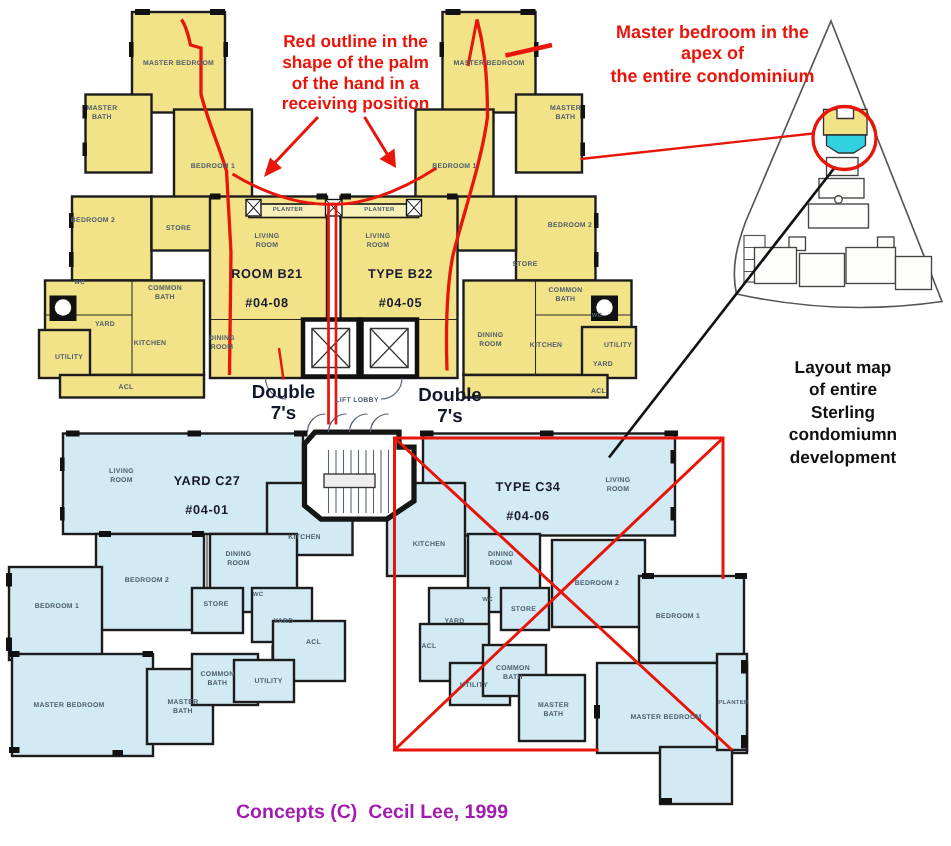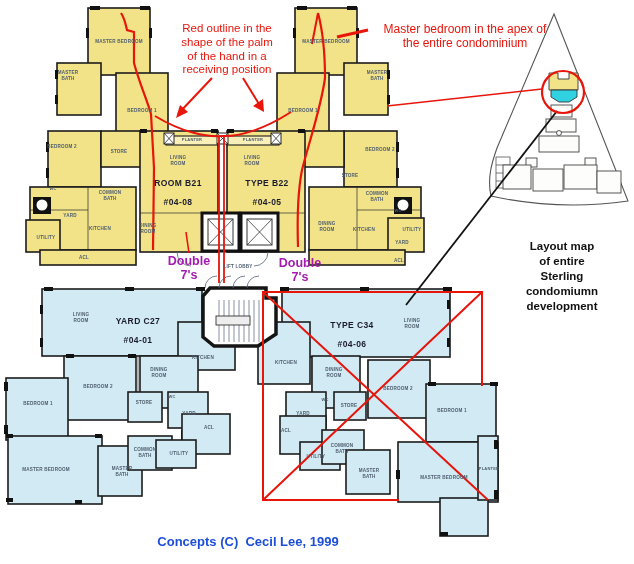--- a/index.html
+++ b/index.html
@@ -3,25 +3,25 @@
 <meta charset="utf-8">
 <style>
   html,body{margin:0;padding:0;background:#ffffff;}
   #stage{position:relative;width:634px;height:564px;background:#fff;overflow:hidden;
          font-family:"Liberation Sans", sans-serif;}
   #plan-svg{position:absolute;left:0;top:0;}
   .lbl{position:absolute;transform:translate(-50%,-50%);white-space:pre-line;text-align:center;}
   .room{font-size:4.6px;line-height:1.2;color:#4e5d6e;letter-spacing:.2px;font-weight:bold;}
   .room-sm{font-size:4px;}
   .typelab{font-size:8.5px;font-weight:bold;color:#1a1a2e;line-height:1.1;letter-spacing:.4px;text-align:center;}
-  .rednote{color:#e8150b;font-weight:normal;font-size:11.5px;line-height:1.2;}
+  .rednote{color:#e8150b;font-weight:bold;font-size:11.5px;line-height:1.2;margin-left:10px;}
   .rednote-lg{font-size:12px;}
-  .red7{color:#a21caf;font-weight:bold;font-size:12.5px;line-height:1.1;}
+  .red7{color:#0f172a;font-weight:bold;font-size:12.5px;line-height:1.1;}
   .mapcap{color:#111;font-weight:bold;font-size:11.5px;line-height:1.3;margin-top:36px;}
-  .copyright{color:#1d4ed8;font-weight:bold;font-size:13px;white-space:pre;}
+  .copyright{color:#a21caf;font-weight:bold;font-size:13px;white-space:pre;}
 </style>
 </head>
 <body>
 
 <div id="stage">
 
 <svg id="plan-svg" width="634" height="564" viewBox="0 0 634 564">
 
   <g fill="#f2e389" stroke="#1c1c1c" stroke-width="1.6">
     <rect x="88" y="8" width="62" height="67"></rect>

